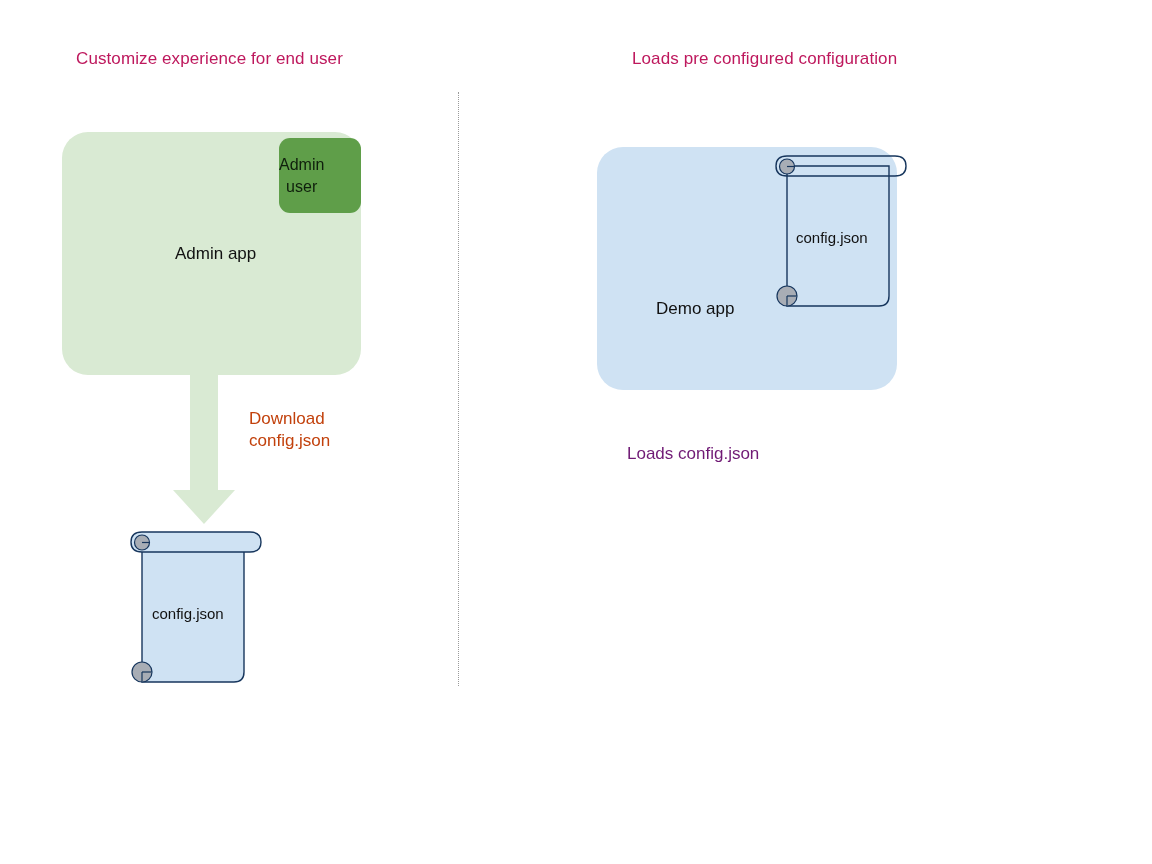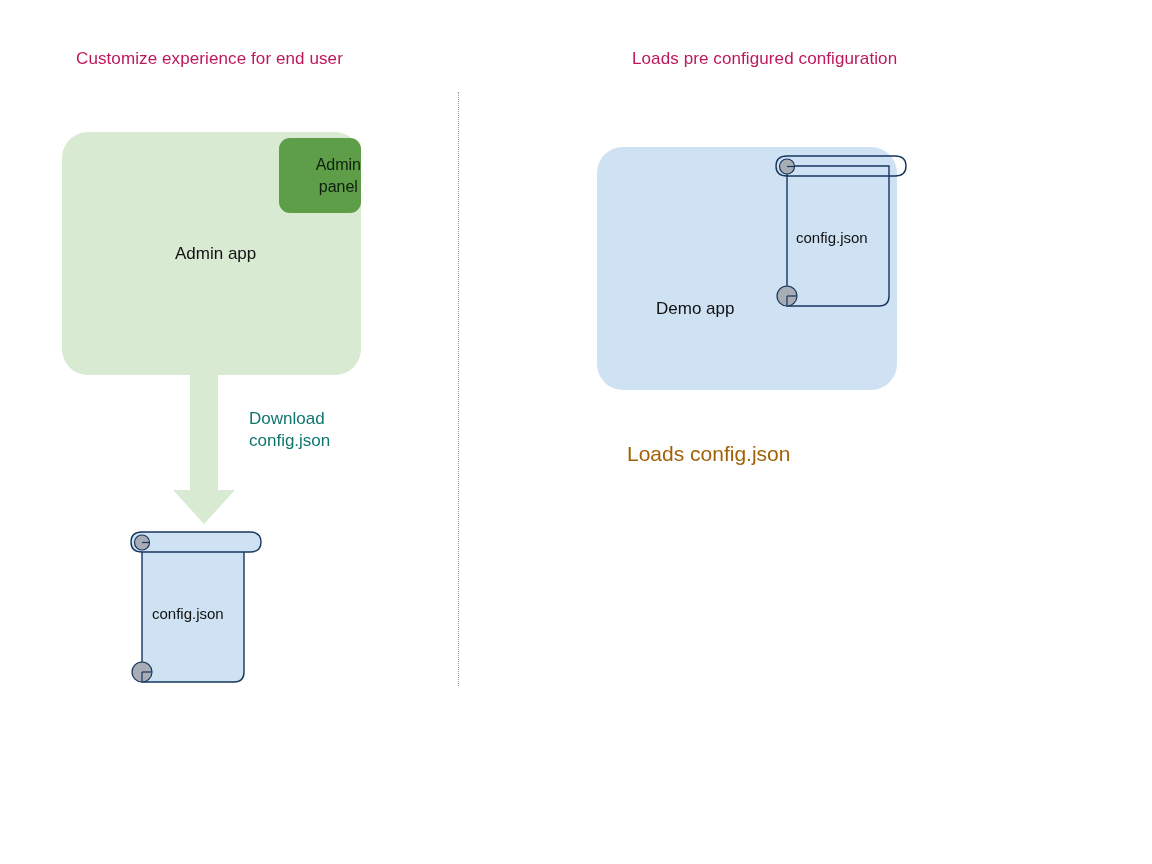--- a/index.html
+++ b/index.html
@@ -67,42 +67,42 @@
   #demo-app-label  { left: 656px; top: 259px; margin-top: 39px; }
 
   #admin-panel-box {
     position: absolute;
     left: 279px; top: 138px;
     width: 82px;  height: 75px;
     background: #5f9e49;
     border-radius: 11px;
     display: flex;
     align-items: center;
-    justify-content: flex-end;
+    justify-content: flex-start;
   }
   #admin-panel-label {
     font-size: 16px;
     line-height: 22px;
     text-align: center;
     color: #0f1f0c;
   }
 
   .arrow-wrap {
     position: absolute;
     left: 173px; top: 372px;
     width: 62px;  height: 152px;
   }
   .arrow-wrap svg { display: block; }
 
   .arrow-text {
     position: absolute;
     left: 249px; top: 408px;
     font-size: 17px;
     line-height: 22px;
-    color: #0f766e;
+    color: #c2410c;
     white-space: nowrap;
   }
 
   .scroll-doc {
     position: absolute;
   }
   .scroll-doc svg { display: block; overflow: visible; }
   .scroll-label {
     position: absolute;
     font-size: 15px;
@@ -112,23 +112,23 @@
     text-align: center;
   }
   #doc-left  { left: 118px; top: 524px; width: 150px; height: 170px; }
   #doc-left-label  { left: 152px; top: 604px; }
   #doc-right { left: 763px; top: 148px; width: 150px; height: 170px; }
   #doc-right-label { left: 796px; top: 228px; }
 
   .loads-text {
     position: absolute;
     left: 627px; top: 443px;
-    font-size: 21px;
-    line-height: 22px;
-    color: #a16207;
+    font-size: 17px;
+    line-height: 22px;
+    color: #701a75;
     white-space: nowrap;
   }
 </style>
 </head>
 <body>
 
 <div class="stage">
 
   <div class="caption" id="caption-left">Customize experience for end user</div>
 
@@ -136,21 +136,21 @@
 
   <div class="divider"></div>
 
   <div class="app-box" id="admin-app-box"></div>
 
   <div class="app-label" id="admin-app-label">Admin app</div>
 
   <div id="admin-panel-box">
     <div id="admin-panel-label">
       <span>Admin</span><br>
-      <span>panel</span>
+      <span>user</span>
     </div>
   </div>
 
   <div class="arrow-wrap">
     <svg width="62" height="152" viewBox="0 0 62 152" xmlns="http://www.w3.org/2000/svg">
       <path d="M17 0 L45 0 L45 118 L62 118 L31 152 L0 118 L17 118 Z" fill="#d9ead3"></path>
     </svg>
   </div>
 
   <div class="arrow-text">

